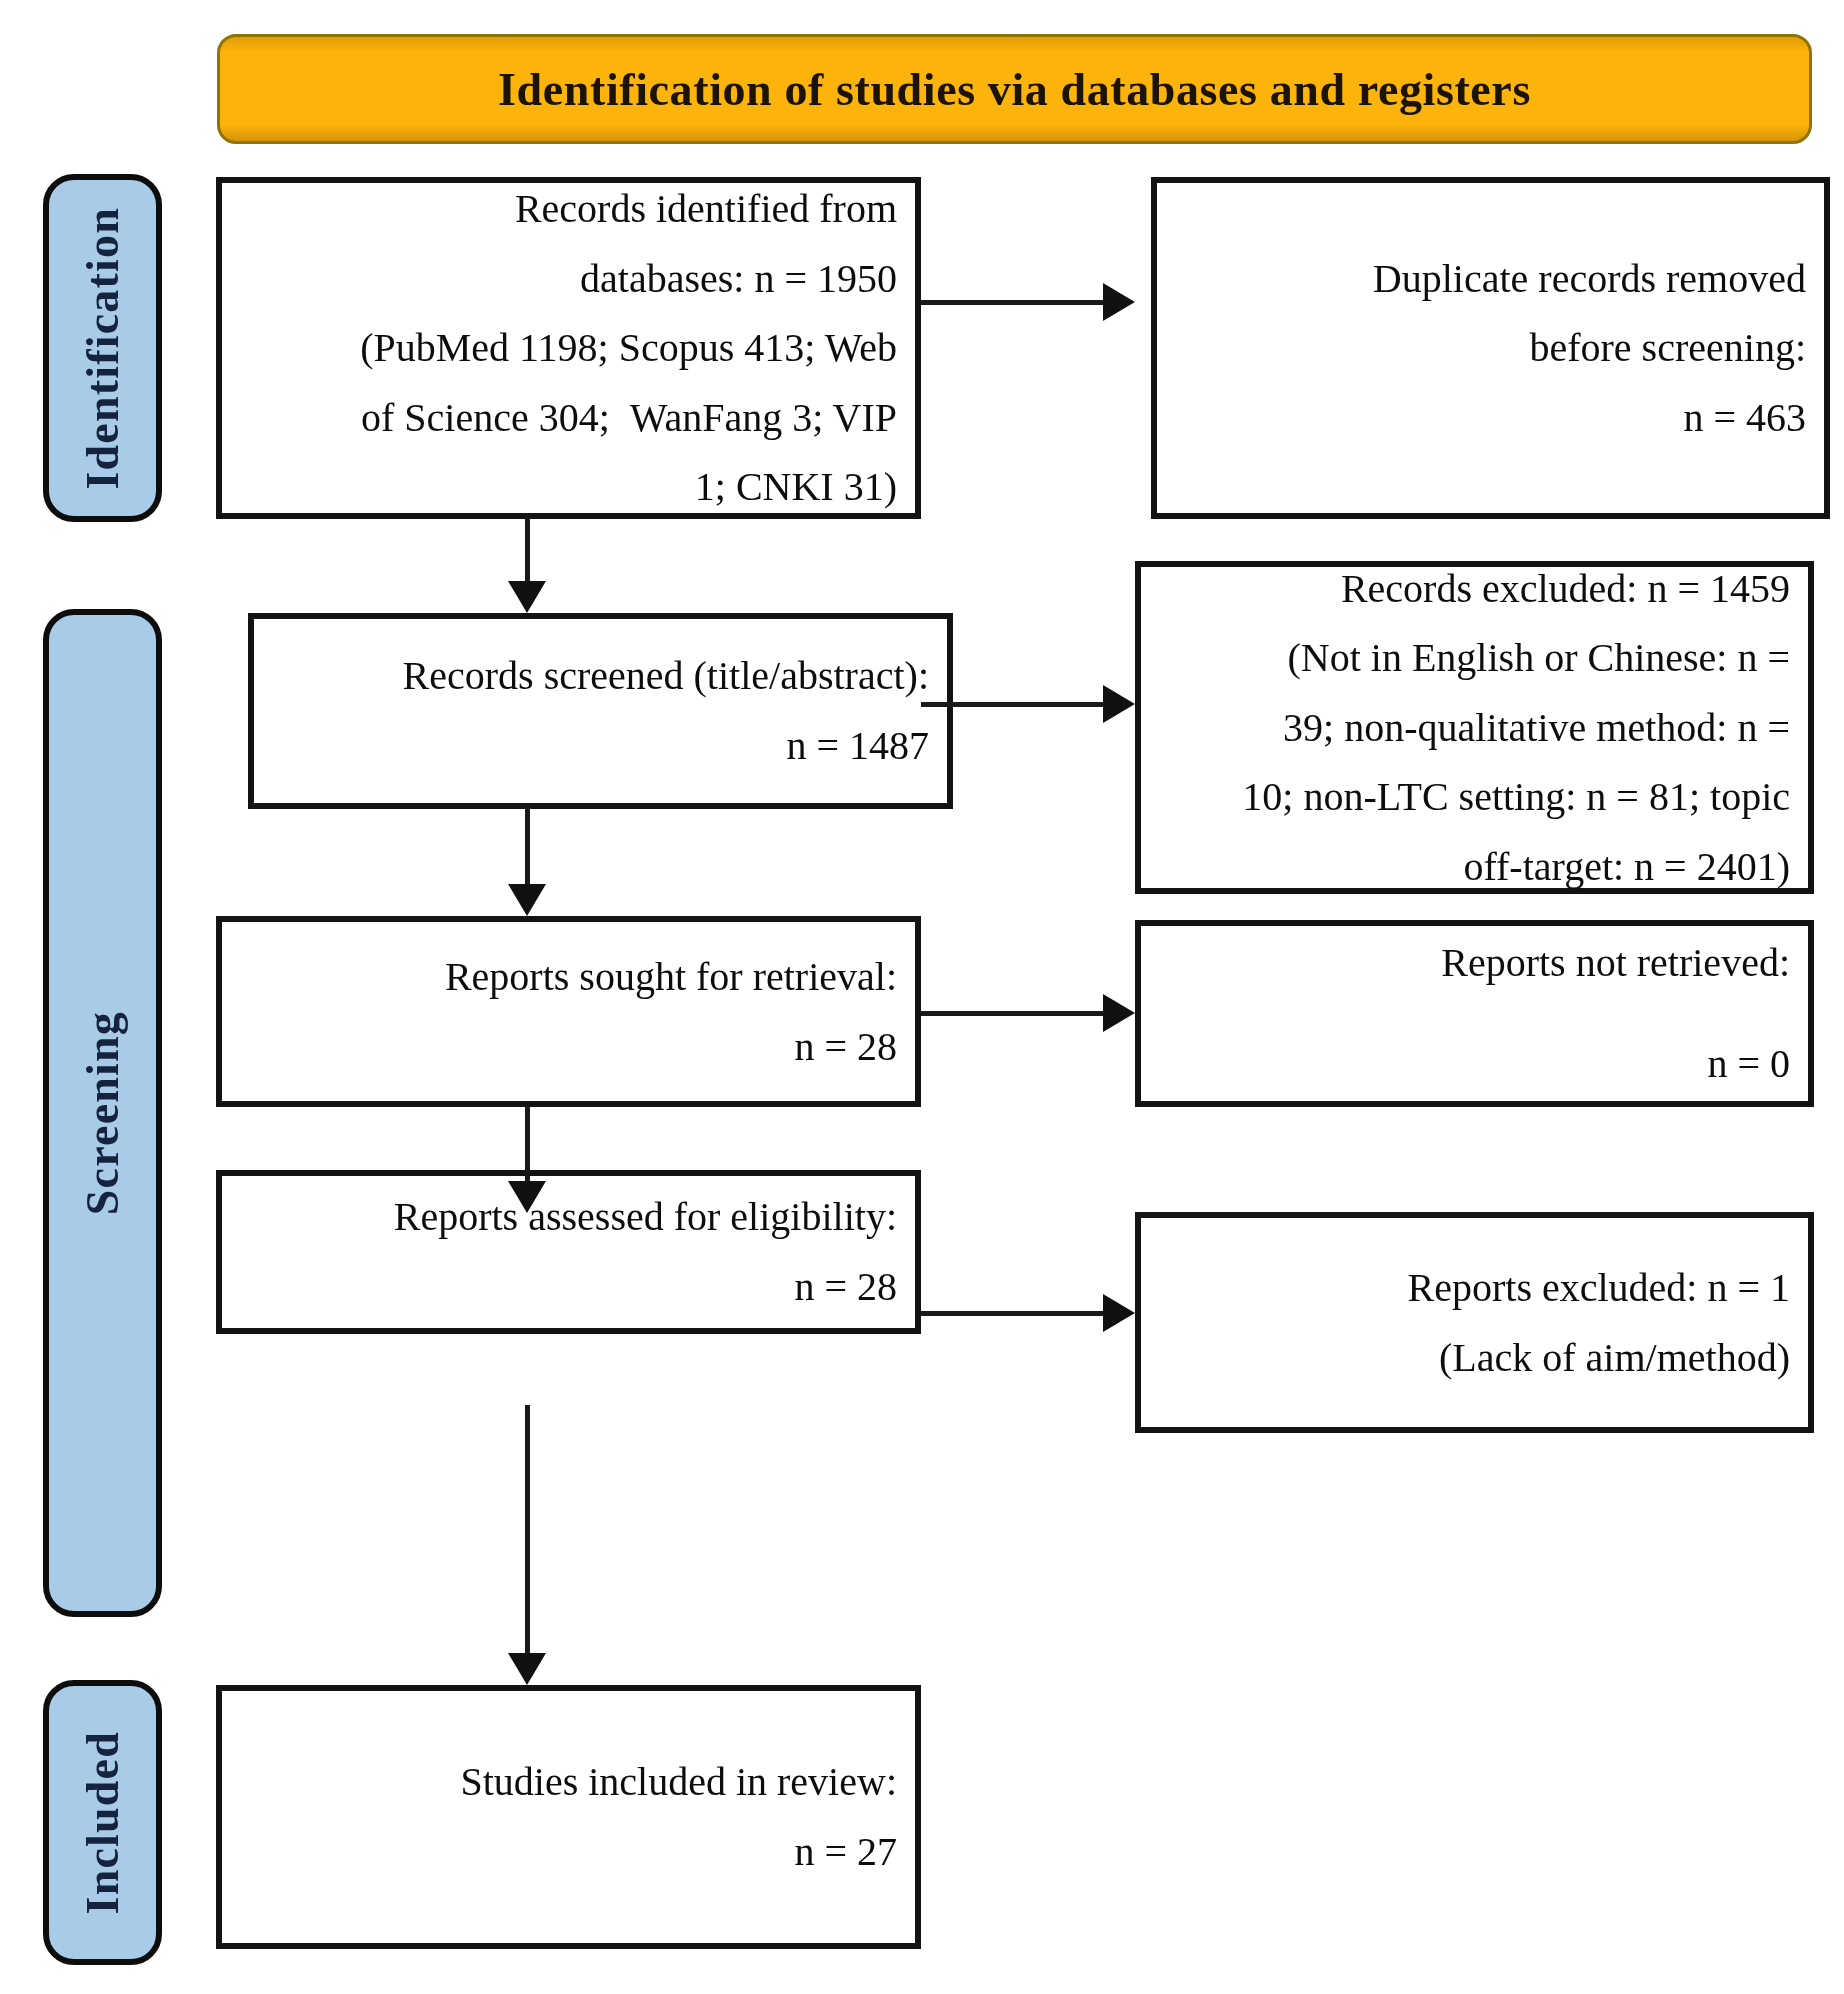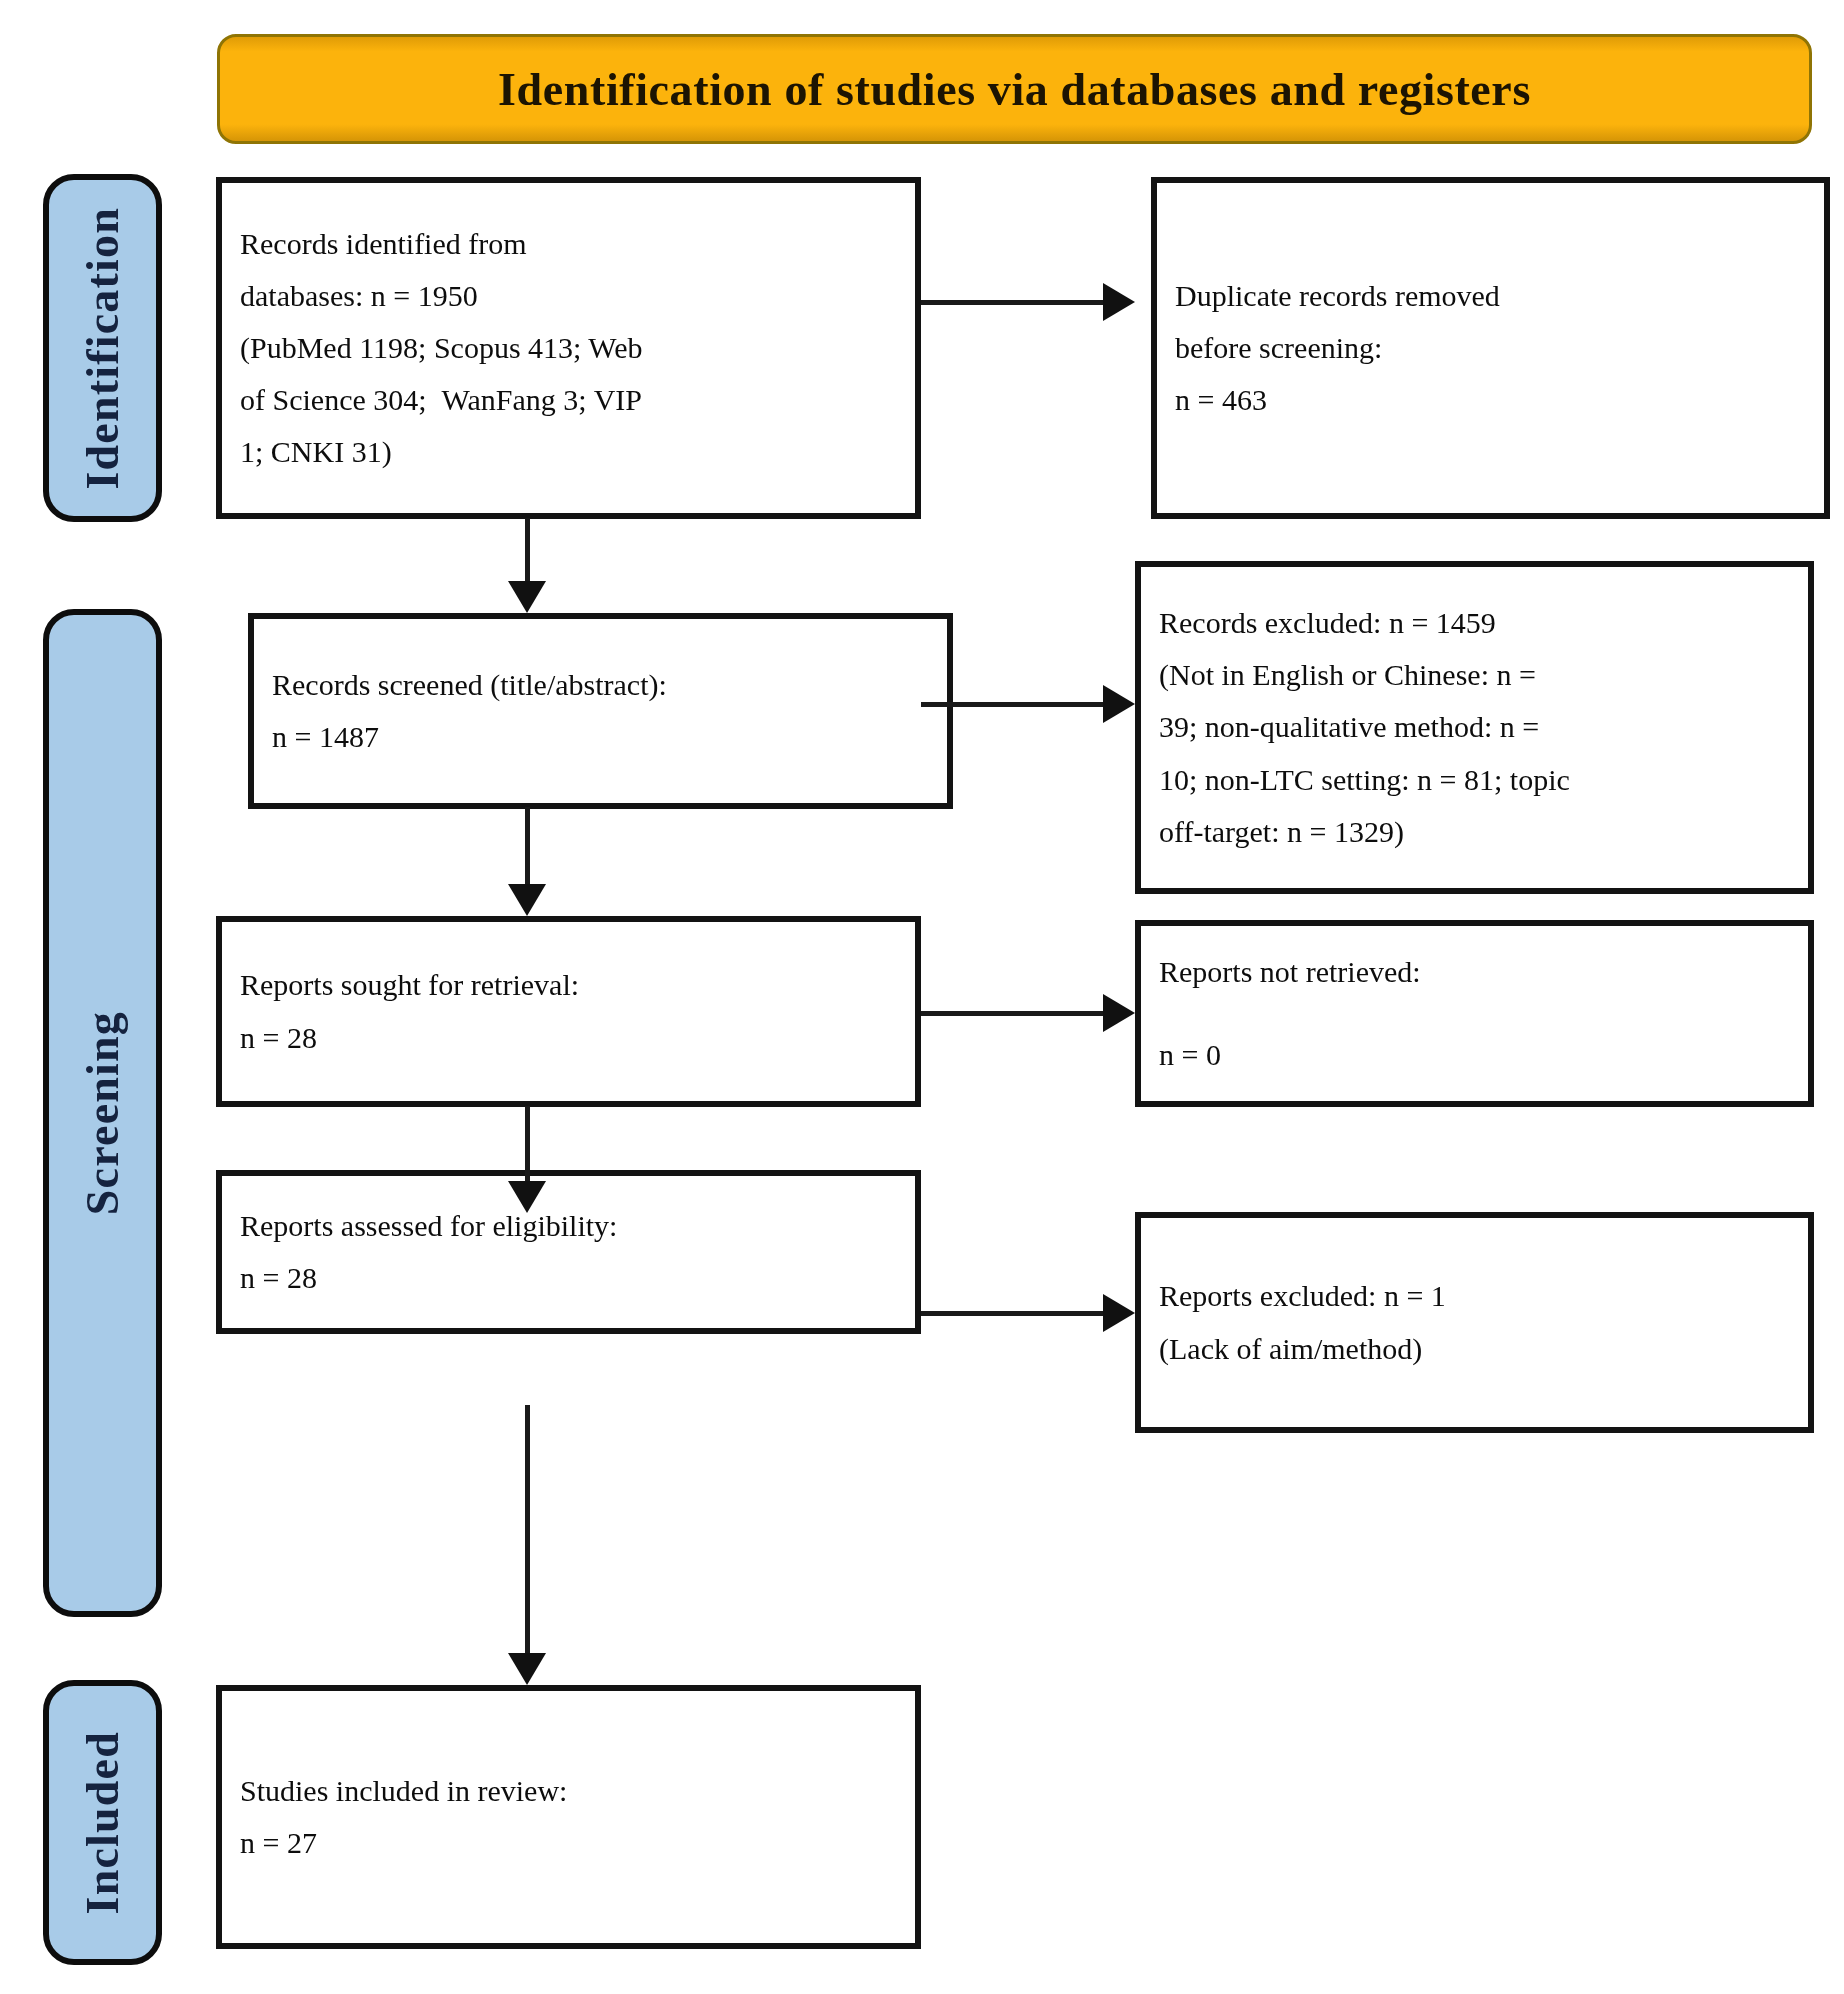--- a/index.html
+++ b/index.html
@@ -33,22 +33,22 @@
     font-size:46px;font-weight:bold;color:#15233f;letter-spacing:1.2px;
     white-space:nowrap;
   }
   #stage-identification{top:174px;height:348px;}
   #stage-screening{top:609px;height:1008px;}
   #stage-included{top:1680px;height:285px;}
   
   .fbox{
     position:absolute;background:#ffffff;border:6px solid #131313;
     box-sizing:border-box;
-    display:flex;flex-direction:column;align-items:flex-start;justify-content:center;
-    text-align:center;font-size:30px;line-height:1.74;
+    display:flex;flex-direction:column;align-items:flex-end;justify-content:center;
+    text-align:center;font-size:40px;line-height:1.74;
     padding:6px 18px;
   }
   .col-left{left:216px;width:705px;}
   .col-right{left:1135px;width:679px;}
   #box-records-identified{top:177px;height:342px;}
   #box-duplicates-removed{top:177px;height:342px;margin-left:16px;}
   #box-records-screened{top:613px;height:196px;margin-left:32px;}
   #box-records-excluded{top:561px;height:333px;}
   #box-reports-sought{top:916px;height:191px;}
   #box-reports-not-retrieved{top:920px;height:187px;gap:31px;}
@@ -131,21 +131,21 @@
     <span class="line">Duplicate records removed</span>
     <span class="line">before screening:</span>
     <span class="line">n = 463</span>
   </div>
 
   <div class="fbox col-right" id="box-records-excluded">
     <span class="line">Records excluded: n = 1459</span>
     <span class="line">(Not in English or Chinese: n =</span>
     <span class="line">39; non-qualitative method: n =</span>
     <span class="line">10; non-LTC setting: n = 81; topic</span>
-    <span class="line">off-target: n = 1329)</span>
+    <span class="line">off-target: n = 2401)</span>
   </div>
 
   <div class="fbox col-right" id="box-reports-not-retrieved">
     <span class="line">Reports not retrieved:</span>
     <span class="line">n = 0</span>
   </div>
 
   <div class="fbox col-right" id="box-reports-excluded">
     <span class="line">Reports excluded: n = 1</span>
     <span class="line">(Lack of aim/method)</span>

